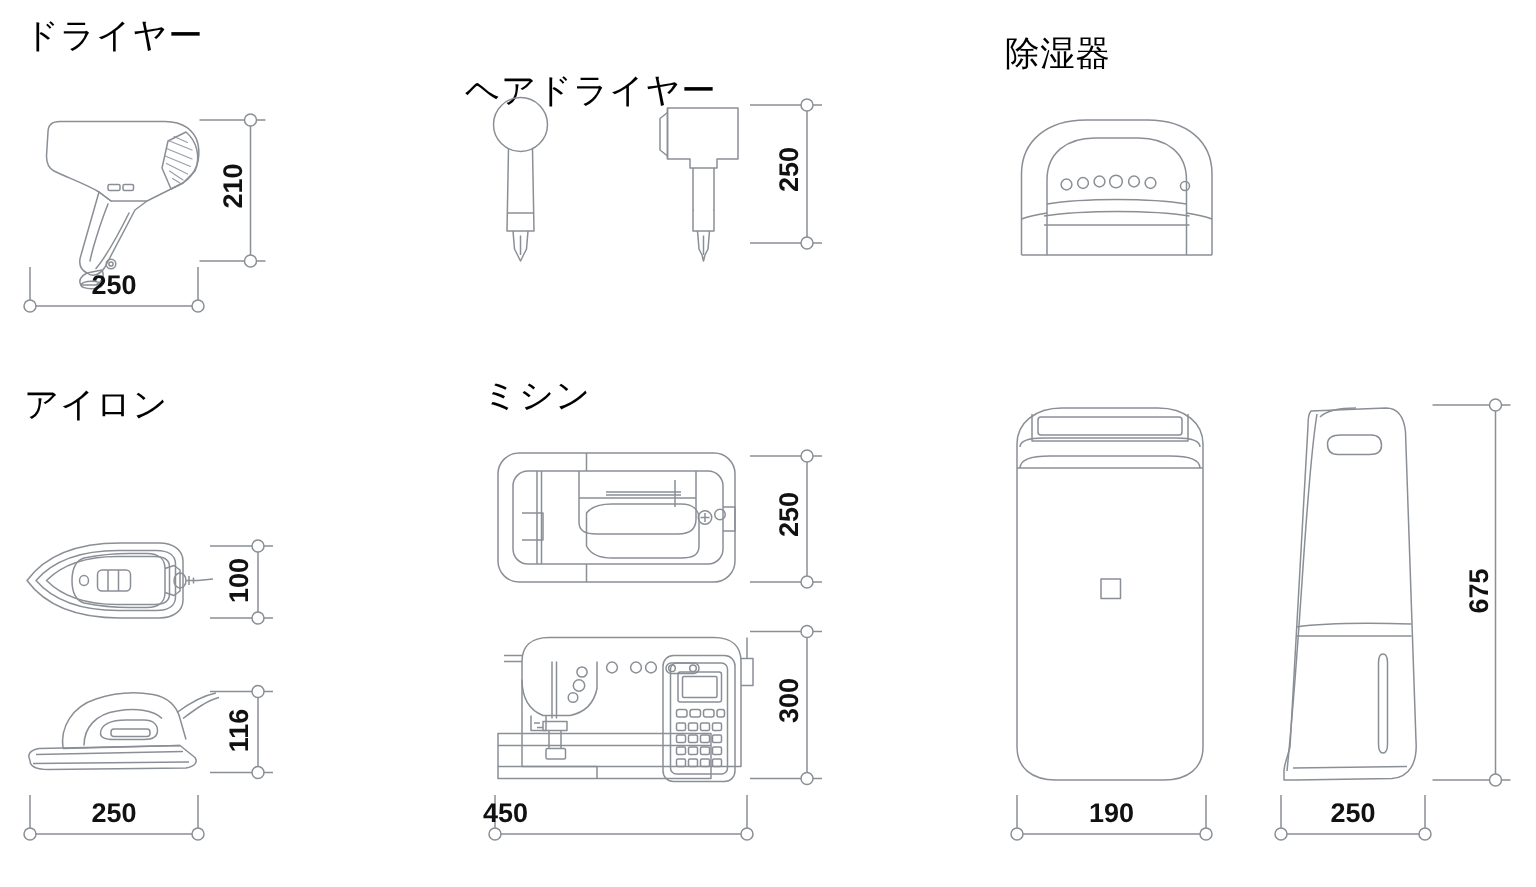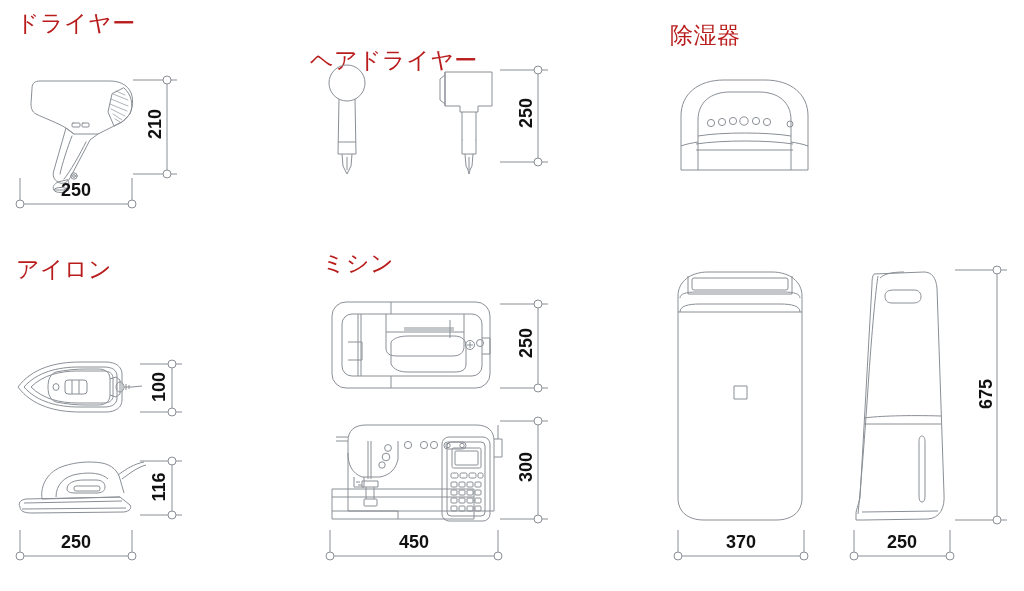--- a/index.html
+++ b/index.html
@@ -11,21 +11,21 @@
     overflow:hidden;
     position:relative;
   }
   #sheet{position:relative;width:1024px;height:591px;}
 
   .title{
     position:absolute;
     font-size:23px;
     font-weight:500;
     letter-spacing:.5px;
-    color:#b91c1c;
+    color:#000000;
     white-space:nowrap;
     line-height:1;
   }
 
   .view{position:absolute;}
   .view svg{display:block;overflow:visible;}
 
   
   .dim{position:absolute;}
   .dim svg{display:block;overflow:visible;}
@@ -420,21 +420,21 @@
   <div class="dim" style="left:322px;top:530px;">
     <svg width="184" height="32" viewBox="0 0 184 32">
       <g stroke="#8a8f96" stroke-width="1" fill="none">
         <line x1="8" y1="0" x2="8" y2="26"></line>
         <line x1="176" y1="0" x2="176" y2="26"></line>
         <line x1="8" y1="26" x2="176" y2="26"></line>
         <circle cx="8" cy="26" r="4" fill="#ffffff"></circle>
         <circle cx="176" cy="26" r="4" fill="#ffffff"></circle>
       </g>
     </svg>
-    <div class="dimtext" style="left:0px;top:3px;width:184px;text-align:center;">450</div>
+    <div class="dimtext" style="left:0px;top:3px;width:184px;text-align:left;">450</div>
   </div>
 
   <div class="view" style="left:672px;top:268px;">
     <svg width="136" height="258" viewBox="0 0 136 258">
       <g fill="none" stroke="#8a8f96" stroke-width="1" stroke-linejoin="round">
 
         <path d="M6,230 L6,28 C6,14 18,4 36,4 L100,4 C118,4 130,14 130,28 L130,230
                  C130,244 120,252 104,252 L32,252 C16,252 6,244 6,230 Z"></path>
 
         <path d="M16,8 L16,26 L120,26 L120,8"></path>
@@ -452,21 +452,21 @@
   <div class="dim" style="left:670px;top:530px;">
     <svg width="142" height="32" viewBox="0 0 142 32">
       <g stroke="#8a8f96" stroke-width="1" fill="none">
         <line x1="8" y1="0" x2="8" y2="26"></line>
         <line x1="134" y1="0" x2="134" y2="26"></line>
         <line x1="8" y1="26" x2="134" y2="26"></line>
         <circle cx="8" cy="26" r="4" fill="#ffffff"></circle>
         <circle cx="134" cy="26" r="4" fill="#ffffff"></circle>
       </g>
     </svg>
-    <div class="dimtext" style="left:0px;top:3px;width:142px;text-align:center;">370</div>
+    <div class="dimtext" style="left:0px;top:3px;width:142px;text-align:center;">190</div>
   </div>
 
   <div class="view" style="left:848px;top:268px;">
     <svg width="106" height="258" viewBox="0 0 106 258">
       <g fill="none" stroke="#8a8f96" stroke-width="1" stroke-linejoin="round">
 
         <path d="M26,6 L76,4 C84,4 88,10 89,20 L96,226
                  C97,240 92,250 80,251 L16,252 L8,252 L8,246
                  C8,242 10,238 12,230 L24,16 C24,10 25,7 26,6 Z"></path>
 

